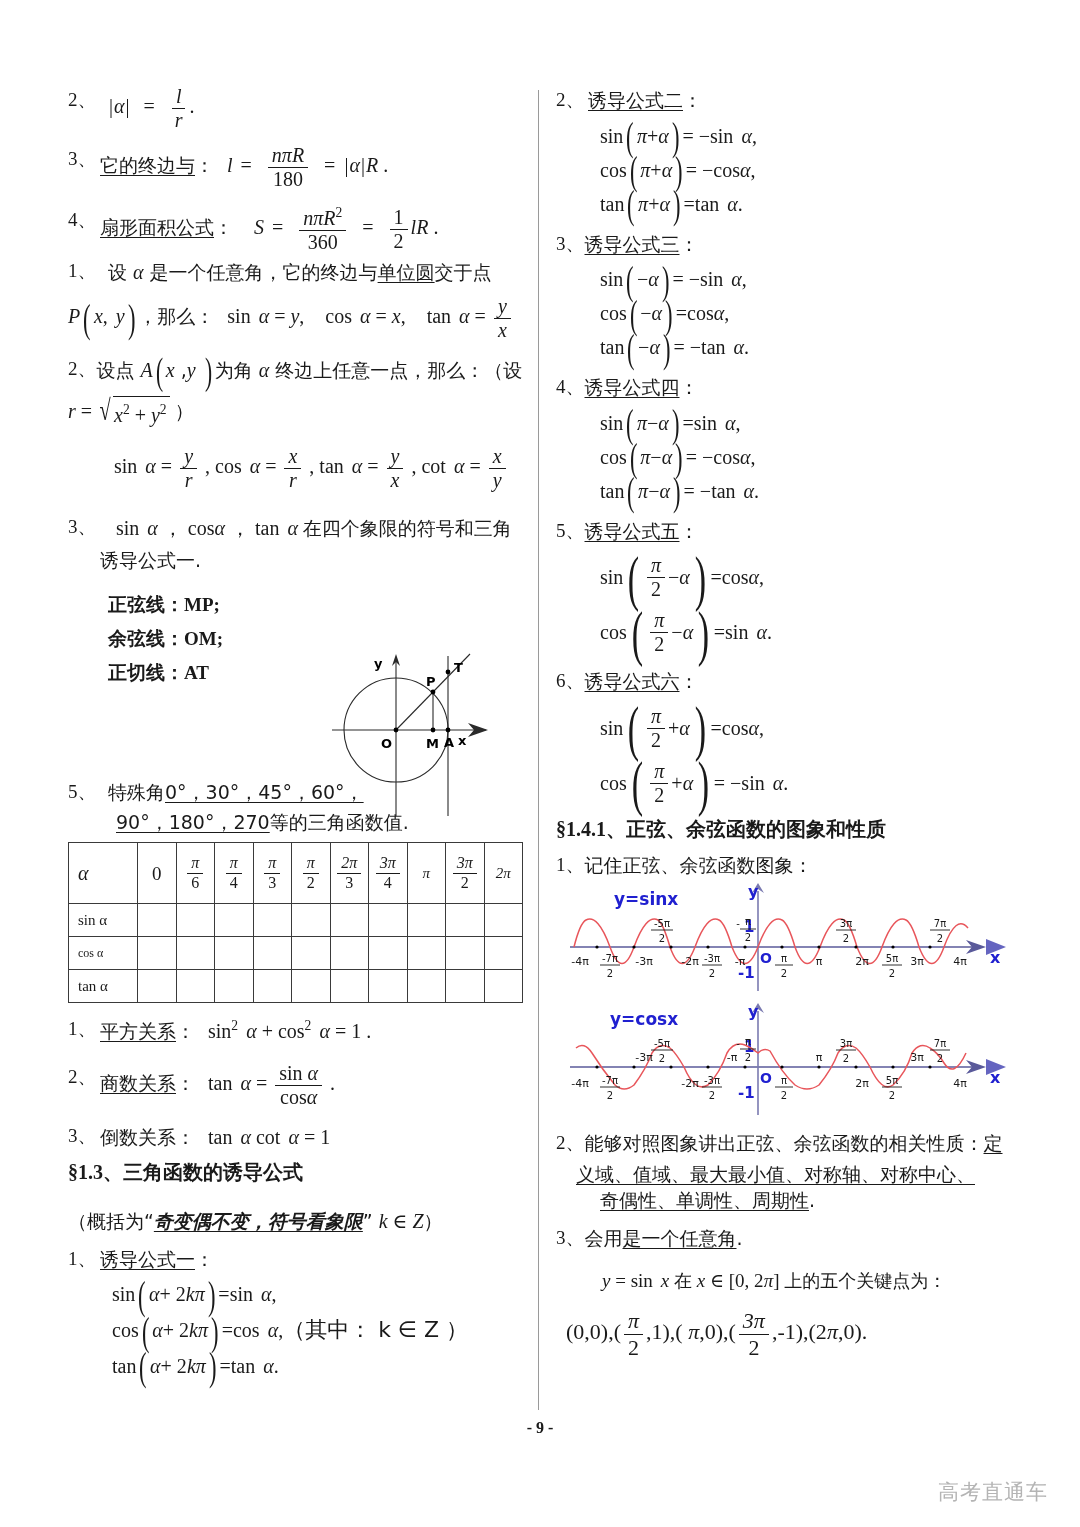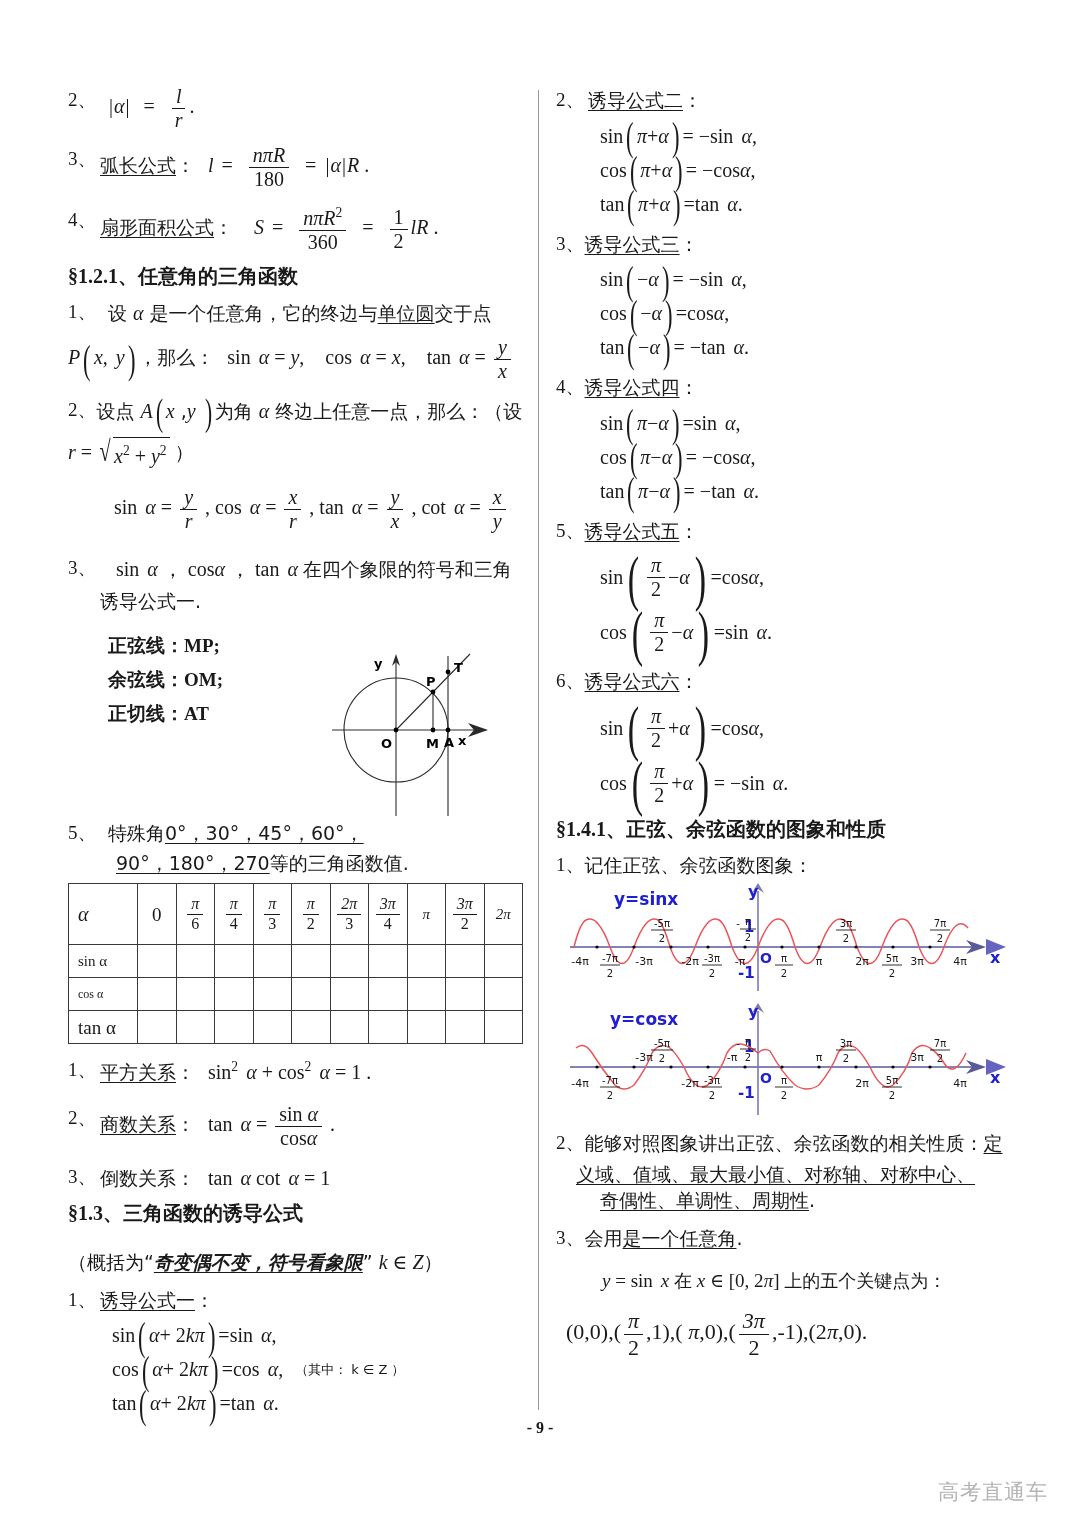--- a/index.html
+++ b/index.html
@@ -87,21 +87,21 @@
         <span class="frac">
             <span class="n mi">l</span>
             <span class="d mi">r</span>
           </span>.
       </span>
     </div>
 
     <div class="item" style="margin-top:14px;">
       <span class="num">3、</span>
       <span class="body mathline">
-        <span class="cn u">弧长公式</span><span class="cn">：</span>
+        <span class="cn u">它的终边与</span><span class="cn">：</span>
         <span class="gap"></span><span class="mi">l</span><span class="gap"></span>=<span class="gap"></span>
         <span class="frac">
             <span class="n"><span class="mi">n</span><span class="mi">π</span><span class="mi">R</span></span>
             <span class="d">180</span>
           </span>
         <span class="gap"></span>=<span class="gap"></span><span class="abs">|</span><span class="mi">α</span><span class="abs">|</span><span class="mi">R</span> .
       </span>
     </div>
 
     <div class="item" style="margin-top:16px;">
@@ -114,23 +114,20 @@
             <span class="d">360</span>
           </span>
         <span class="gap"></span>=<span class="gap"></span>
         <span class="frac">
             <span class="n">1</span>
             <span class="d">2</span>
           </span><span class="mi">lR</span> .
       </span>
     </div>
 
-    <div class="heading">
-      <span class="sec">§1.2.1</span><span>、任意角的三角函数</span>
-    </div>
 
     <div class="item">
       <span class="num">1、</span>
       <span class="body cn">
         <span class="gap"></span><span>设</span>
         <span class="mathline mi">α</span>
         <span>是一个任意角，它的终边与</span><span class="u">单位圆</span><span>交于点</span>
       </span>
     </div>
     <div class="mathline" style="margin:8px 0 4px 0;">
@@ -263,21 +260,21 @@
         <td></td>
         <td></td>
         <td></td>
         <td></td>
         <td></td>
         <td></td>
         <td></td>
         <td></td>
       </tr>
       <tr>
-        <td class="lbl"><span class="mathline" style="font-size:19px;">tan α</span></td>
+        <td class="lbl"><span class="mathline" style="font-size:15px;">tan α</span></td>
         <td></td>
         <td></td>
         <td></td>
         <td></td>
         <td></td>
         <td></td>
         <td></td>
         <td></td>
         <td></td>
         <td></td>
@@ -327,21 +324,21 @@
       <span class="body cn">
         <span class="u">诱导公式一</span><span>：</span>
       </span>
     </div>
     <div class="eqblock">
       <div class="eqrow mathline">
         <span class="fn">sin</span><span class="paren-big">(</span><span class="mi">α</span> + 2<span class="mi">k</span><span class="mi">π</span><span class="paren-big">)</span> = <span class="fn">sin</span><span class="gap"></span><span class="mi">α</span>,
       </div>
       <div class="eqrow mathline">
         <span class="fn">cos</span><span class="paren-big">(</span><span class="mi">α</span> + 2<span class="mi">k</span><span class="mi">π</span><span class="paren-big">)</span> = <span class="fn">cos</span><span class="gap"></span><span class="mi">α</span>,
-        <span class="cn" style="font-size:13px;margin-left:12px;">（其中： k ∈ Z ）</span>
+        <span class="cn" style="font-size:22px;">（其中： k ∈ Z ）</span>
       </div>
       <div class="eqrow mathline">
         <span class="fn">tan</span><span class="paren-big">(</span><span class="mi">α</span> + 2<span class="mi">k</span><span class="mi">π</span><span class="paren-big">)</span> = <span class="fn">tan</span><span class="gap"></span><span class="mi">α</span>.
       </div>
     </div>
   </div>
 
   <div class="fig-circle">
     <svg width="200" height="170" viewBox="0 0 200 170">
       <circle cx="78" cy="82" r="52" fill="none" stroke="#2a2a2a" stroke-width="1.1"></circle>

